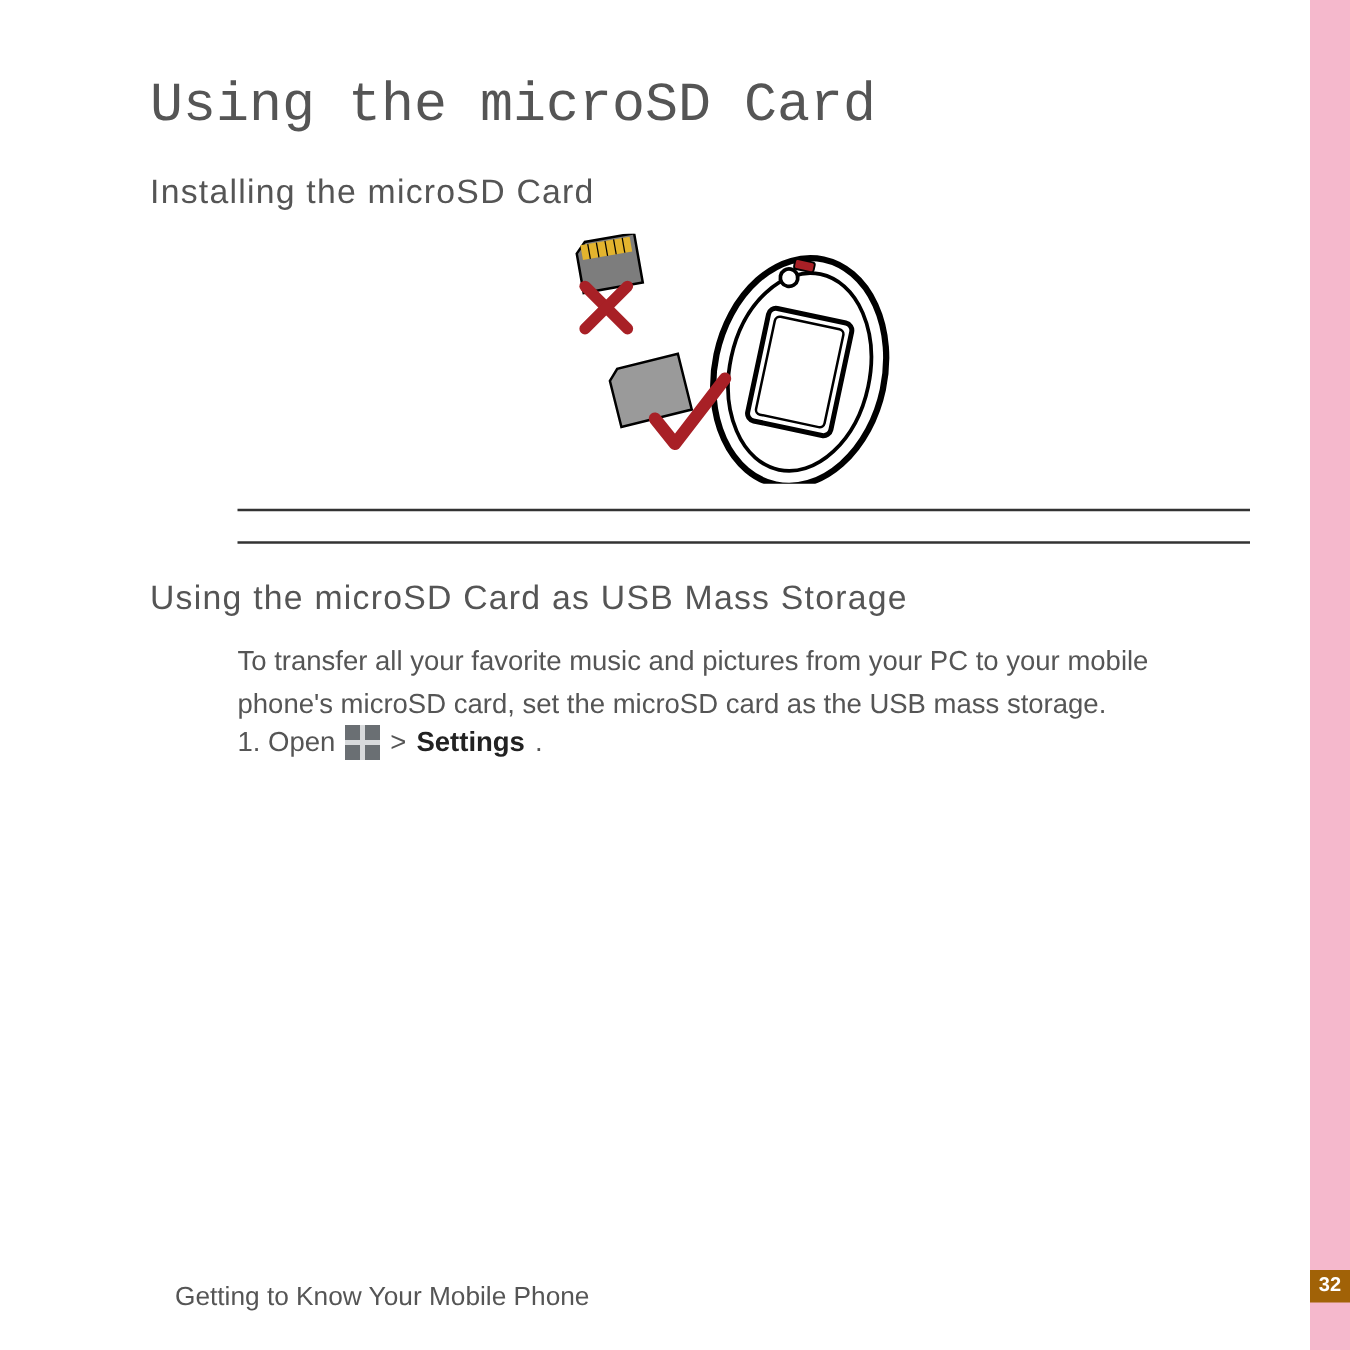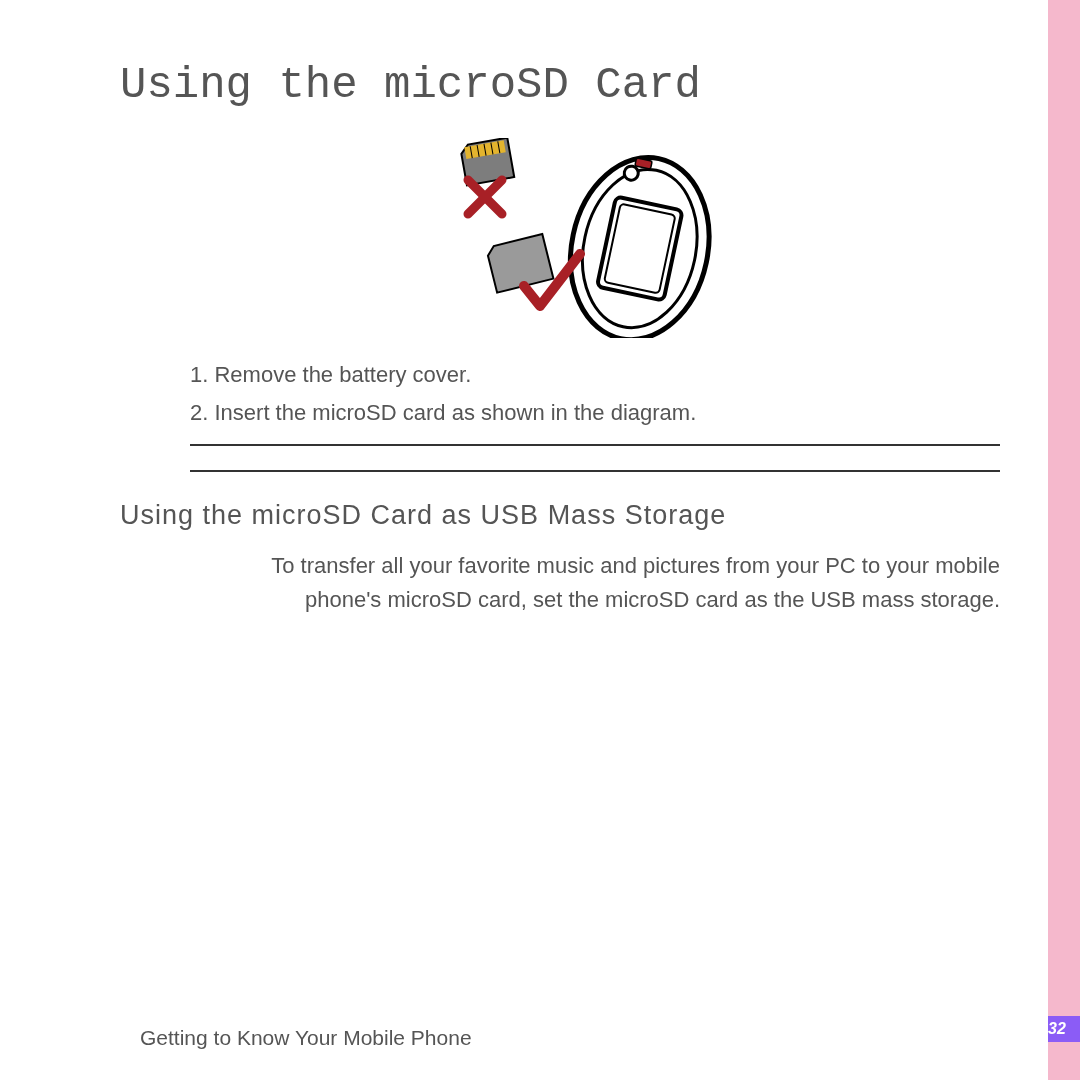--- a/index.html
+++ b/index.html
@@ -18,26 +18,26 @@
       width: 32px;
       height: 100%;
       background: #f5b8cc;
     }
     .page-number {
       position: absolute;
       right: 0;
       bottom: 38px;
       width: 32px;
       height: 26px;
-      background: #8b5cf6;
+      background: #a16207;
       color: #ffffff;
       font-size: 16px;
       font-weight: bold;
+      text-align: center;
       line-height: 26px;
-      font-style: italic;
     }
     .content {
       padding: 60px 80px 0 120px;
       color: #555555;
     }
     .content-indent {
       padding-left: 70px;
     }
     h1 {
       font-size: 44px;
@@ -83,21 +83,20 @@
     }
     .note-text {
       font-size: 21px;
       line-height: 1.45;
       color: #444;
     }
     .intro {
       font-size: 22px;
       line-height: 1.55;
       color: #555555;
-      text-align: right;
     }
     .open-line {
       font-size: 22px;
       color: #555555;
       display: flex;
       align-items: center;
       gap: 8px;
     }
     .open-line .bold { font-weight: bold; color: #222; }
     .apps-icon {
@@ -130,20 +129,21 @@
   </style>
 </head>
 <body>
 
 <div class="side-stripe"></div>
 <div class="page-number">32</div>
 
 <div class="content">
   <h1>Using the microSD Card</h1>
 
+  <h2>Installing the microSD Card</h2>
 
   <div class="content-indent">
     <div class="diagram">
       <svg viewBox="0 0 330 200">
 
         <g transform="translate(160,8) rotate(12)">
           <ellipse cx="70" cy="90" rx="68" ry="92" fill="#ffffff" stroke="#000" stroke-width="5"></ellipse>
           <ellipse cx="70" cy="90" rx="56" ry="80" fill="#ffffff" stroke="#000" stroke-width="3"></ellipse>
           <rect x="36" y="44" width="68" height="92" rx="6" fill="#ffffff" stroke="#000" stroke-width="4"></rect>
           <rect x="42" y="50" width="56" height="80" rx="4" fill="#ffffff" stroke="#000" stroke-width="2"></rect>
@@ -167,36 +167,33 @@
 
         <g transform="translate(56,110) rotate(-14)">
           <path d="M0 8 L8 0 L58 0 L58 46 L0 46 Z" fill="#9a9a9a" stroke="#000" stroke-width="2"></path>
         </g>
         <g>
           <path d="M94 148 L110 168 L150 116" fill="none" stroke="#a82026" stroke-width="10" stroke-linecap="round" stroke-linejoin="round"></path>
         </g>
       </svg>
     </div>
 
-    <div class="steps">
-      <div class="row">
-        <span>1.</span>
-        <span>Remove the battery cover.</span>
-      </div>
-      <div class="row">
-        <span>2.</span>
-        <span>Insert the microSD card as shown in the diagram.</span>
-      </div>
-    </div>
 
     <div class="note-block">
     </div>
   </div>
 
   <h2>Using the microSD Card as USB Mass Storage</h2>
 
   <div class="content-indent">
     <div class="intro">To transfer all your favorite music and pictures from your PC to your mobile phone's microSD card, set the microSD card as the USB mass storage.</div>
 
+    <div class="open-line">
+      <span>1. Open</span>
+      <span class="apps-icon"></span>
+      <span>&gt;</span>
+      <span class="bold">Settings</span>
+        <span>.</span>
+    </div>
   </div>
 </div>
 
 <div class="footer">Getting to Know Your Mobile Phone</div>
 
 </body></html>

